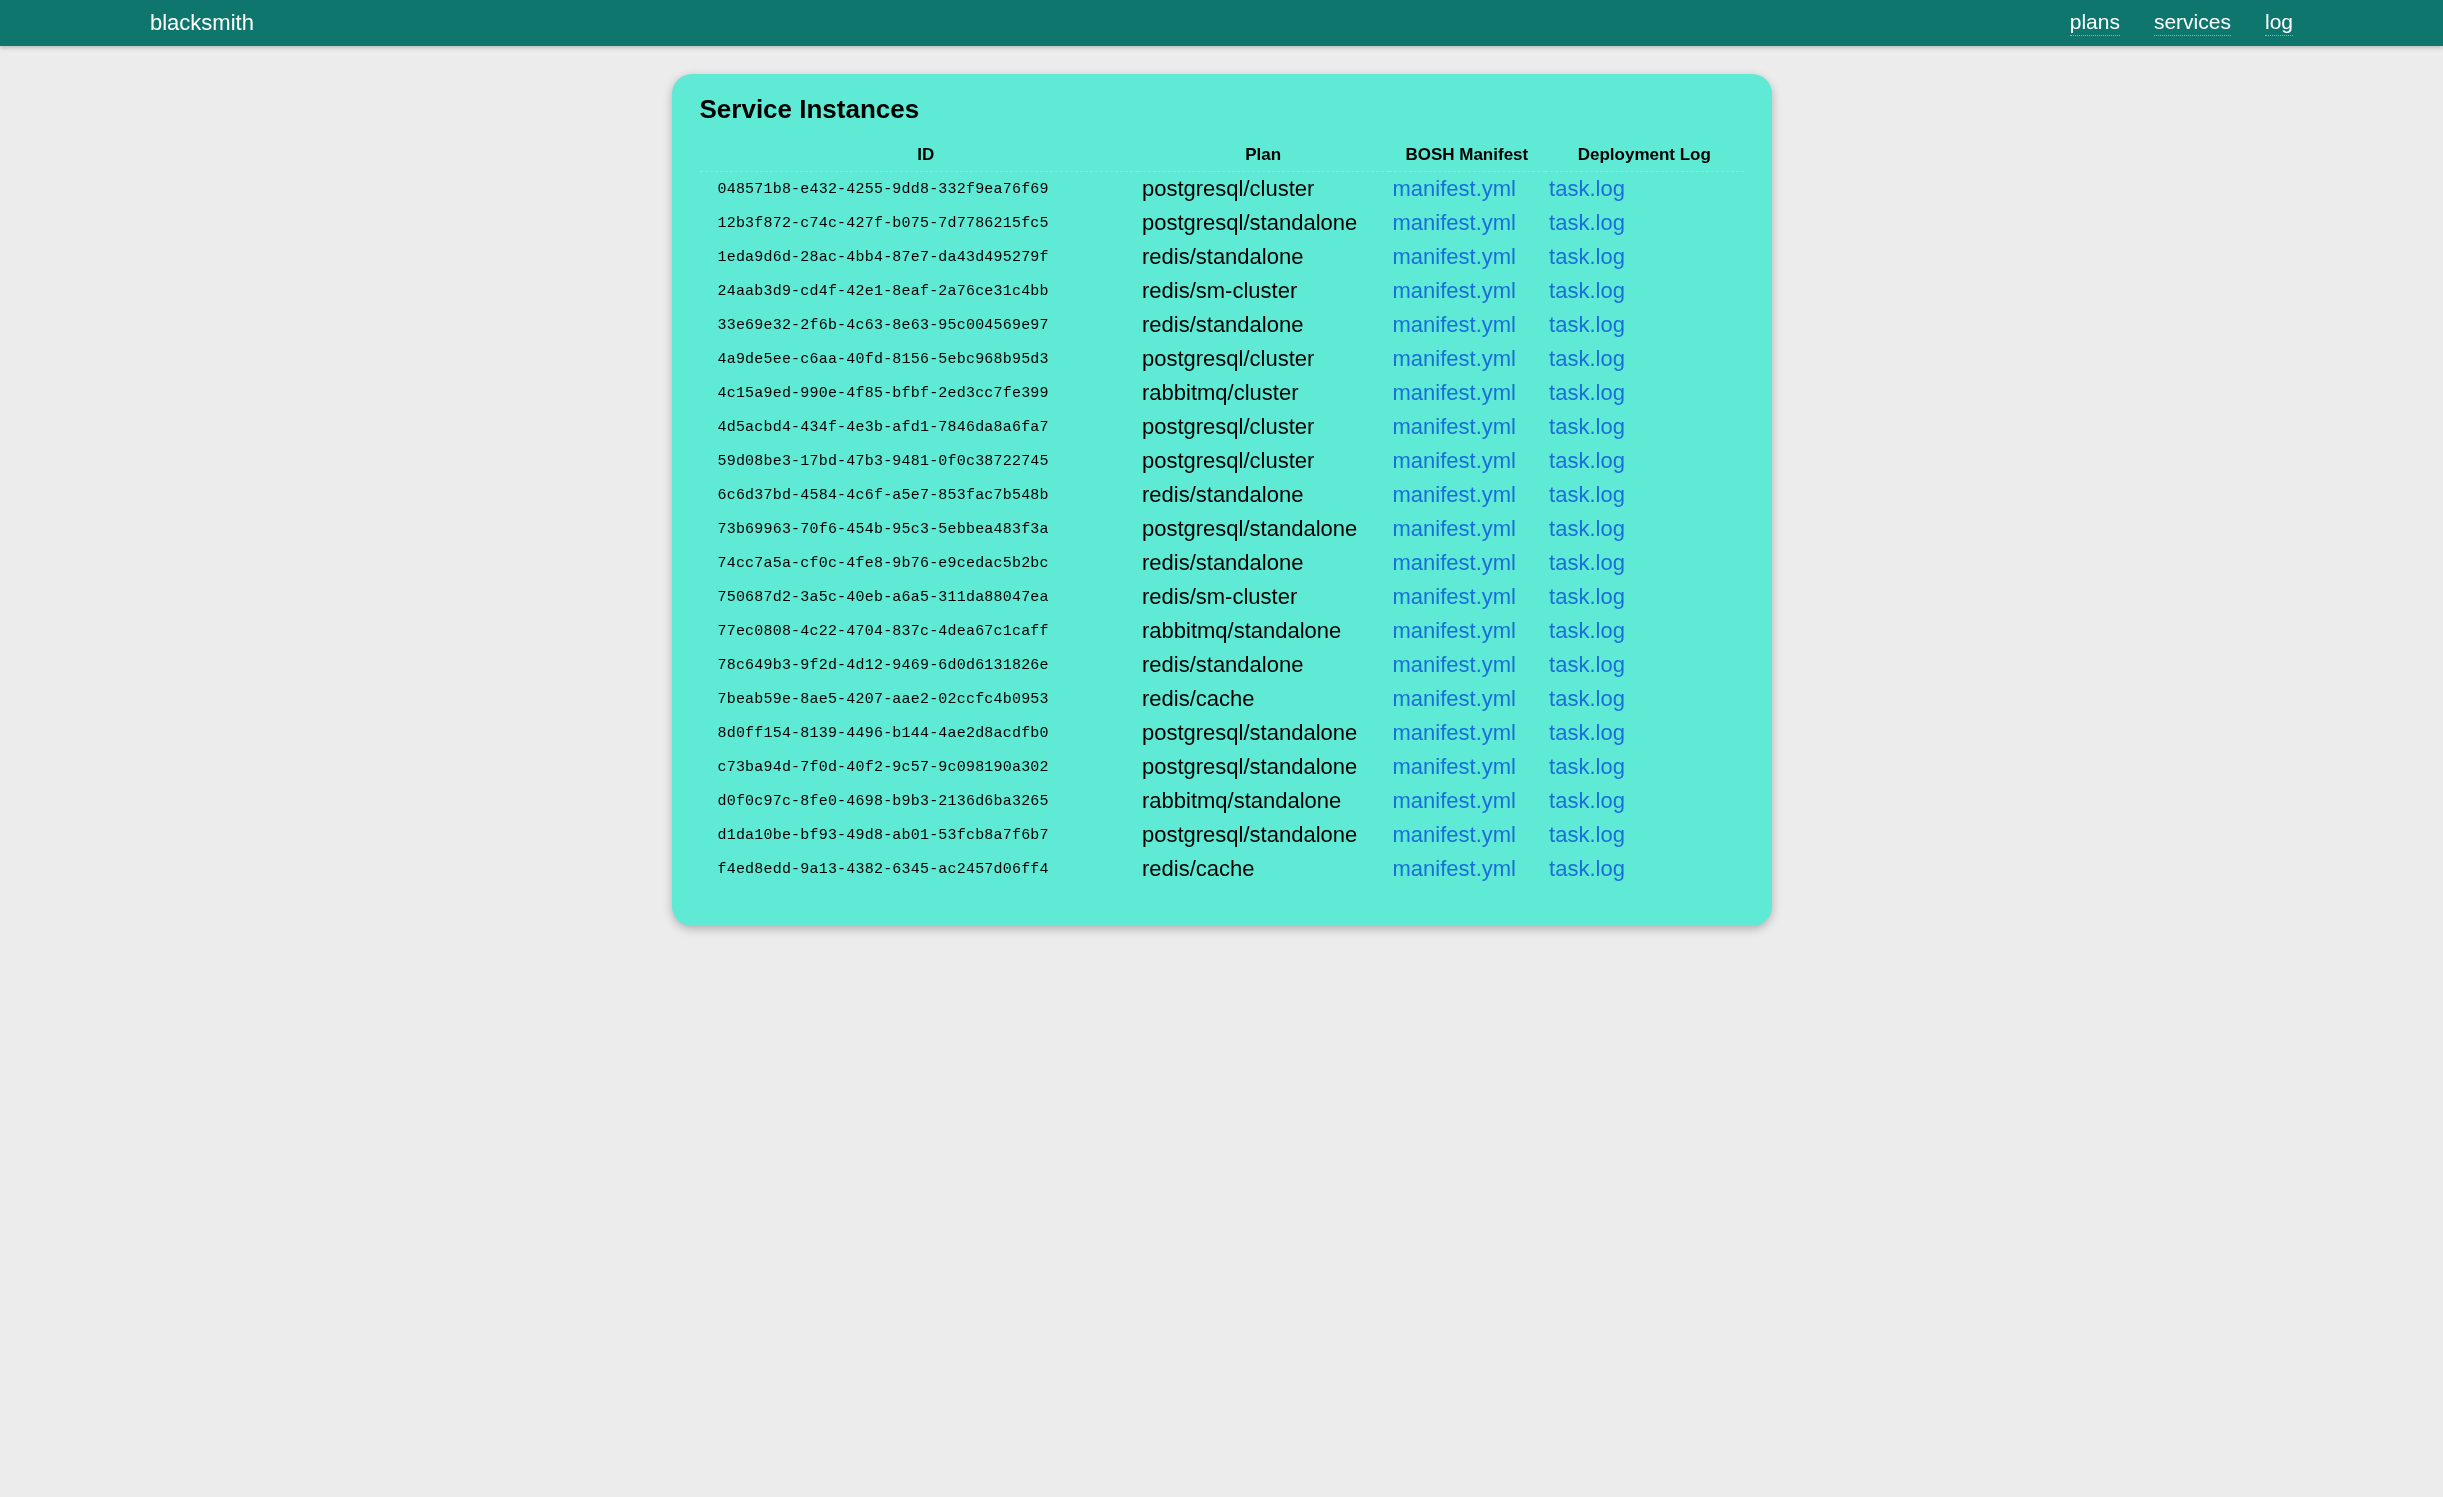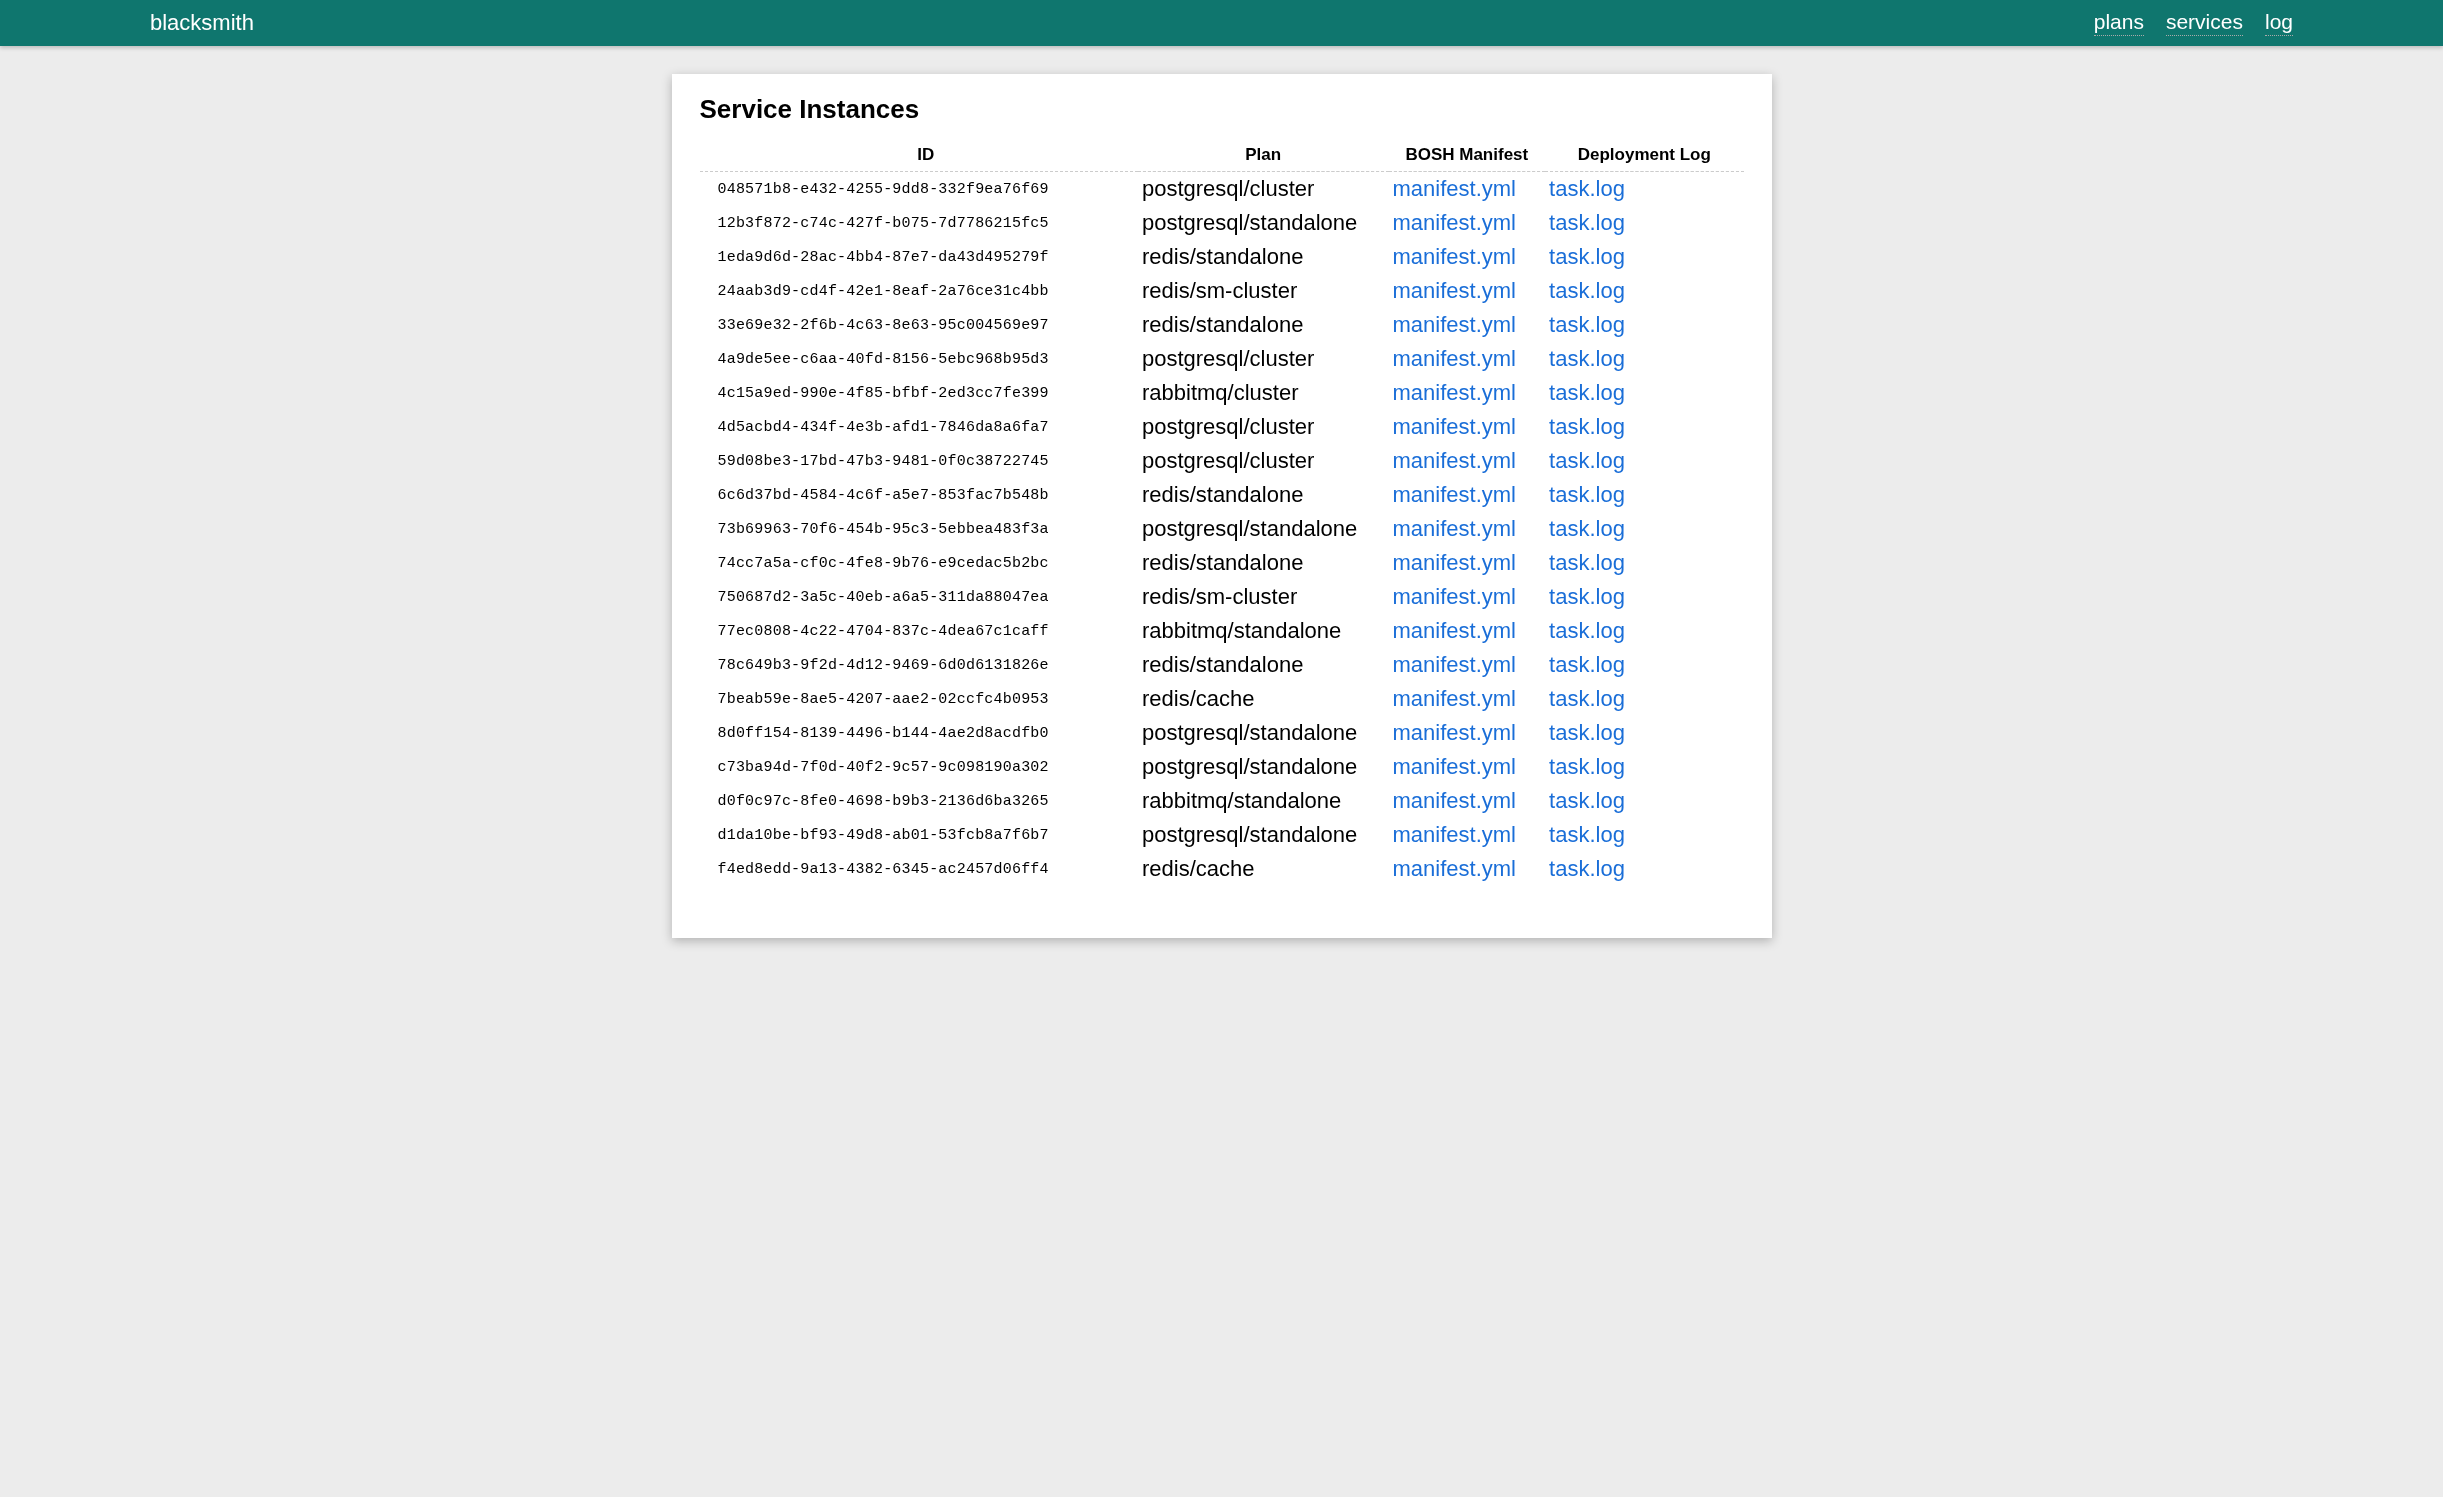--- a/index.html
+++ b/index.html
@@ -17,36 +17,37 @@
       padding: 0 150px;
       height: 46px;
       box-shadow: 0 2px 4px rgba(0,0,0,0.2);
     }
     .brand {
       font-size: 22px;
       font-weight: 400;
     }
     .nav-links {
       display: flex;
-      gap: 22px;
+      gap: 34px;
     }
     .nav-links a {
       color: #fff;
       font-size: 21px;
       text-decoration: none;
       border-bottom: 1px dotted #aaa;
       padding-bottom: 1px;
       cursor: pointer;
     }
     .container {
       max-width: 1100px;
       margin: 28px auto 40px auto;
-      background: #ffffff;
-      padding: 20px 28px 52px 28px;
+      background: #5eead4;
+      padding: 20px 28px 40px 28px;
       box-shadow: 0 3px 10px rgba(0,0,0,0.25);
+      border-radius: 20px;
     }
     h1 {
       font-size: 26px;
       font-weight: 700;
       margin-bottom: 14px;
     }
     table {
       width: 100%;
       border-collapse: collapse;
       table-layout: fixed;

